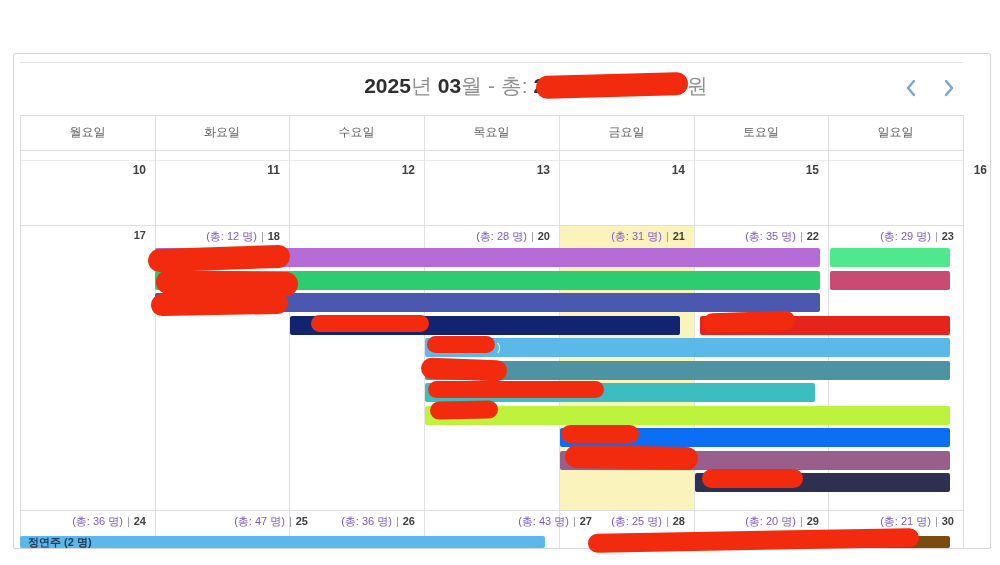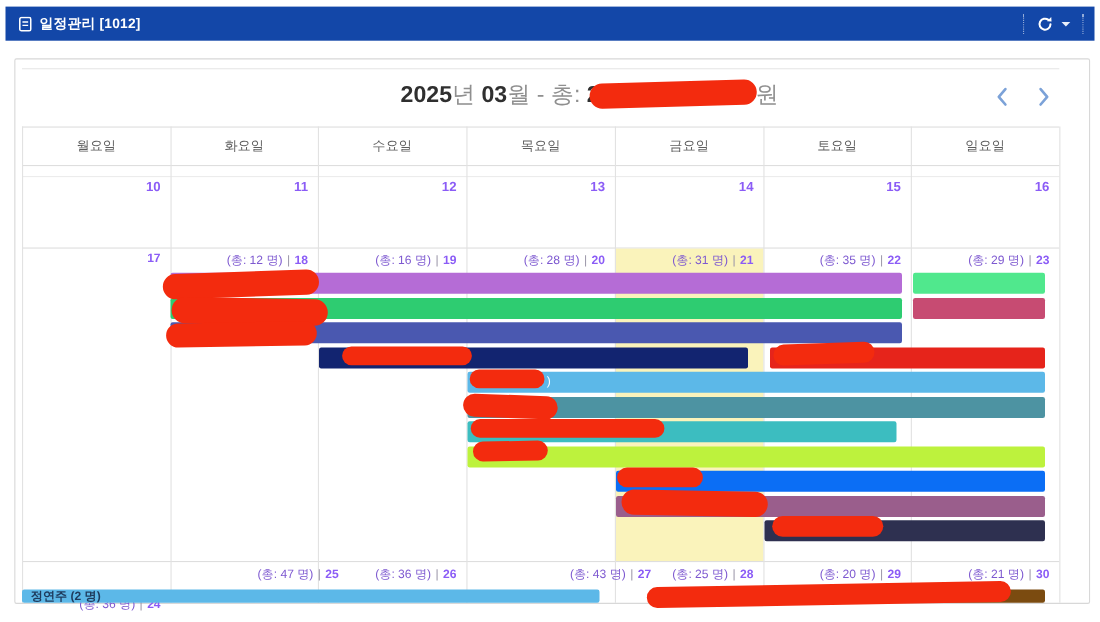--- a/index.html
+++ b/index.html
@@ -31,64 +31,39 @@
   .nav-btn{position:absolute;top:76px;width:26px;height:26px;background:none;border:none;
            cursor:pointer;padding:0;}
   
   .hline{position:absolute;left:20px;width:943px;height:0;border-top:1px solid #dedede;}
   .vline{position:absolute;top:115px;height:433px;width:0;border-left:1px solid #e2e2e2;z-index:2;}
   .band{position:absolute;left:559px;top:226px;width:135px;height:284px;z-index:1;}
   
   .dayhead{position:absolute;top:115px;height:35px;line-height:35px;text-align:center;
            color:#5e5e5e;font-size:12px;z-index:3;}
   .datecell{position:absolute;height:18px;text-align:right;font-size:12px;z-index:3;}
-  .c-date{color:#8b5cf6;font-weight:700;}
+  .c-date{color:#404040;font-weight:700;}
   .c-count{color:#7d58d0;font-size:11px;}
   .c-sep{color:#9a96a8;font-size:11px;margin:0 4px;}
   .wk{font-size:11px;}
   
   .event-bar{position:absolute;height:19px;border-radius:2px;z-index:4;
              line-height:19px;font-size:11px;font-weight:700;color:#fff;
              white-space:nowrap;overflow:hidden;cursor:pointer;}
   .event-bar.short{height:12px;line-height:12px;}
   .ev-label{padding-left:8px;}
   .ev-frag{position:absolute;left:72px;top:0;color:#fff;font-weight:400;}
   
   .scribble{position:absolute;border-radius:12px;z-index:5;}
 </style>
 </head>
 <body>
 
 <div class="page">
 
-  <header class="topbar" style="background-color: rgb(19, 71, 168);">
-    <div class="topbar-left">
-      <span style="display:flex;">
-        <svg width="12" height="14" viewBox="0 0 12 14">
-          <rect x="1" y="1" width="10" height="12" rx="1.5" fill="none" stroke="#fff" stroke-width="1.4"></rect>
-          <line x1="3.4" y1="5" x2="8.6" y2="5" stroke="#fff" stroke-width="1.2"></line>
-          <line x1="3.4" y1="8" x2="8.6" y2="8" stroke="#fff" stroke-width="1.2"></line>
-        </svg>
-      </span>
-      <span>일정관리 [1012]</span>
-    </div>
-    <div class="topbar-right">
-      <span class="vsep"></span>
-      <button class="refresh-btn">
-        <span style="display:flex;">
-          <svg width="16" height="16" viewBox="0 0 18 18">
-            <path d="M14.6 9a5.6 5.6 0 1 1-2.1-4.4" fill="none" stroke="#fff" stroke-width="2.1" stroke-linecap="round"></path>
-            <path d="M15.4 1.6 l.3 4.6 -4.6-.3 z" fill="#fff"></path>
-          </svg>
-        </span>
-        <span class="caret"></span>
-      </button>
-      <span class="vsep"></span>
-    </div>
-  </header>
 
   <section class="card"></section>
   <div class="card-topline"></div>
 
   <div class="cal-title"><span class="t-num">2025</span><span class="t-kr">년 </span><span class="t-num">03</span><span class="t-kr">월</span><span class="t-kr"> - </span><span class="t-kr">총: </span><span class="t-num">2</span><span class="t-blob" style="background-color: rgb(243, 43, 14);"></span><span class="t-num">0</span><span class="t-kr">원</span>
   </div>
   <button class="nav-btn" style="left:898px;">
     <svg width="14" height="20" viewBox="0 0 14 20">
         <polyline points="10,3 4,10 10,17" fill="none" stroke="#7ca2d8" stroke-width="2.4" stroke-linecap="round" stroke-linejoin="round"></polyline>
       </svg>
@@ -122,31 +97,30 @@
   <div class="dayhead" style="left:559px;width:135px;">금요일</div>
   <div class="dayhead" style="left:694px;width:134px;">토요일</div>
   <div class="dayhead" style="left:828px;width:135px;">일요일</div>
 
   <div class="datecell" style="left:20px;top:163px;width:126px;"><span class="c-date">10</span></div>
   <div class="datecell" style="left:155px;top:163px;width:125px;"><span class="c-date">11</span></div>
   <div class="datecell" style="left:289px;top:163px;width:126px;"><span class="c-date">12</span></div>
   <div class="datecell" style="left:424px;top:163px;width:126px;"><span class="c-date">13</span></div>
   <div class="datecell" style="left:559px;top:163px;width:126px;"><span class="c-date">14</span></div>
   <div class="datecell" style="left:694px;top:163px;width:125px;"><span class="c-date">15</span></div>
-  <div class="datecell" style="left:828px;top:163px;width:126px;"><span class="c-date">16</span></div>
+  <div class="datecell" style="left:828px;top:163px;width:126px;padding-left:33px;"><span class="c-date">16</span></div>
 
   <div class="datecell wk" style="left:20px;top:229px;width:126px;"><span class="c-count"></span><span class="c-sep"></span><span class="c-date">17</span></div>
   <div class="datecell wk" style="left:155px;top:229px;width:125px;"><span class="c-count">(총: 12 명)</span><span class="c-sep">|</span><span class="c-date">18</span></div>
-  <div class="datecell wk" style="left:289px;top:229px;width:126px;"><span class="c-count">(총: 16 명)</span><span class="c-sep">|</span><span class="c-date">19</span></div>
   <div class="datecell wk" style="left:424px;top:229px;width:126px;"><span class="c-count">(총: 28 명)</span><span class="c-sep">|</span><span class="c-date">20</span></div>
   <div class="datecell wk" style="left:559px;top:229px;width:126px;"><span class="c-count">(총: 31 명)</span><span class="c-sep">|</span><span class="c-date">21</span></div>
   <div class="datecell wk" style="left:694px;top:229px;width:125px;"><span class="c-count">(총: 35 명)</span><span class="c-sep">|</span><span class="c-date">22</span></div>
   <div class="datecell wk" style="left:828px;top:229px;width:126px;"><span class="c-count">(총: 29 명)</span><span class="c-sep">|</span><span class="c-date">23</span></div>
 
-  <div class="datecell wk" style="left:20px;top:514px;width:126px;margin-top:28px;"><span class="c-count">(총: 36 명)</span><span class="c-sep">|</span><span class="c-date">24</span></div>
+  <div class="datecell wk" style="left:20px;top:514px;width:126px;"><span class="c-count">(총: 36 명)</span><span class="c-sep">|</span><span class="c-date">24</span></div>
   <div class="datecell wk" style="left:155px;top:514px;width:125px;margin-left:28px;"><span class="c-count">(총: 47 명)</span><span class="c-sep">|</span><span class="c-date">25</span></div>
   <div class="datecell wk" style="left:289px;top:514px;width:126px;"><span class="c-count">(총: 36 명)</span><span class="c-sep">|</span><span class="c-date">26</span></div>
   <div class="datecell wk" style="left:424px;top:514px;width:126px;padding-left:42px;"><span class="c-count">(총: 43 명)</span><span class="c-sep">|</span><span class="c-date">27</span></div>
   <div class="datecell wk" style="left:559px;top:514px;width:126px;"><span class="c-count">(총: 25 명)</span><span class="c-sep">|</span><span class="c-date">28</span></div>
   <div class="datecell wk" style="left:694px;top:514px;width:125px;"><span class="c-count">(총: 20 명)</span><span class="c-sep">|</span><span class="c-date">29</span></div>
   <div class="datecell wk" style="left:828px;top:514px;width:126px;"><span class="c-count">(총: 21 명)</span><span class="c-sep">|</span><span class="c-date">30</span></div>
 
   <div class="event-bar" style="left: 155px; top: 248px; width: 665px; background-color: rgb(181, 108, 214);"></div>
   <div class="event-bar" style="left: 830px; top: 248px; width: 120px; background-color: rgb(80, 232, 141);"></div>
   <div class="event-bar" style="left: 155px; top: 271px; width: 665px; background-color: rgb(46, 204, 113);"></div>

